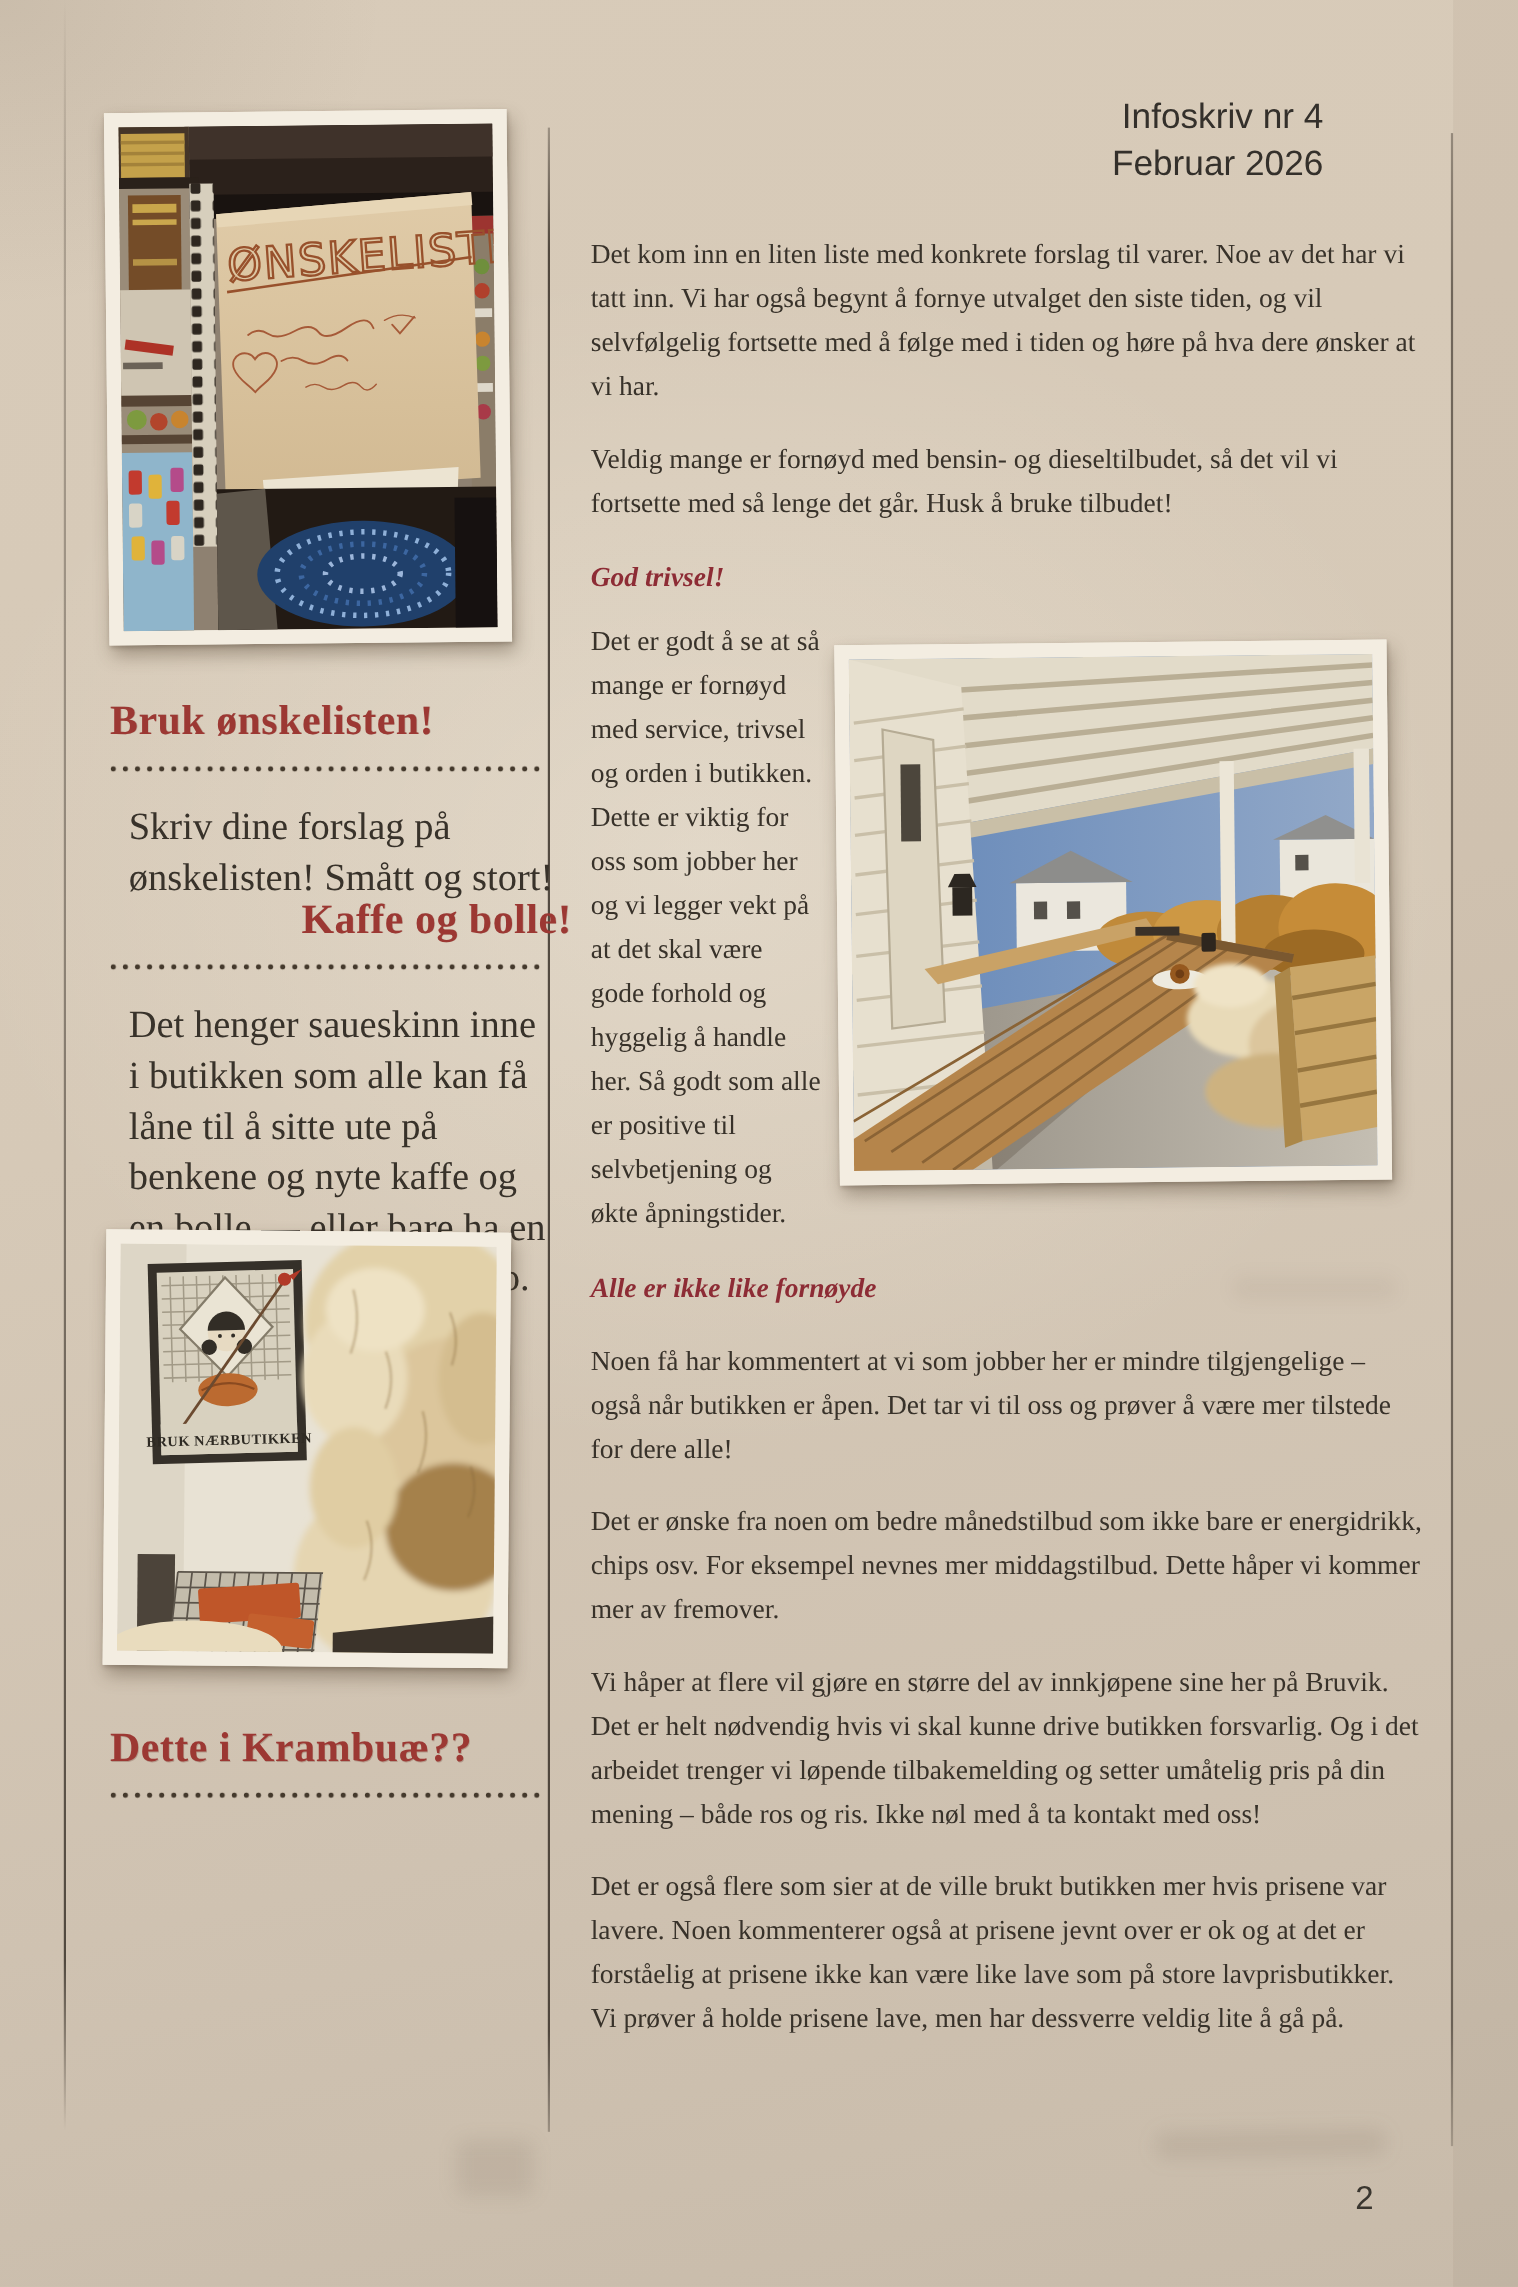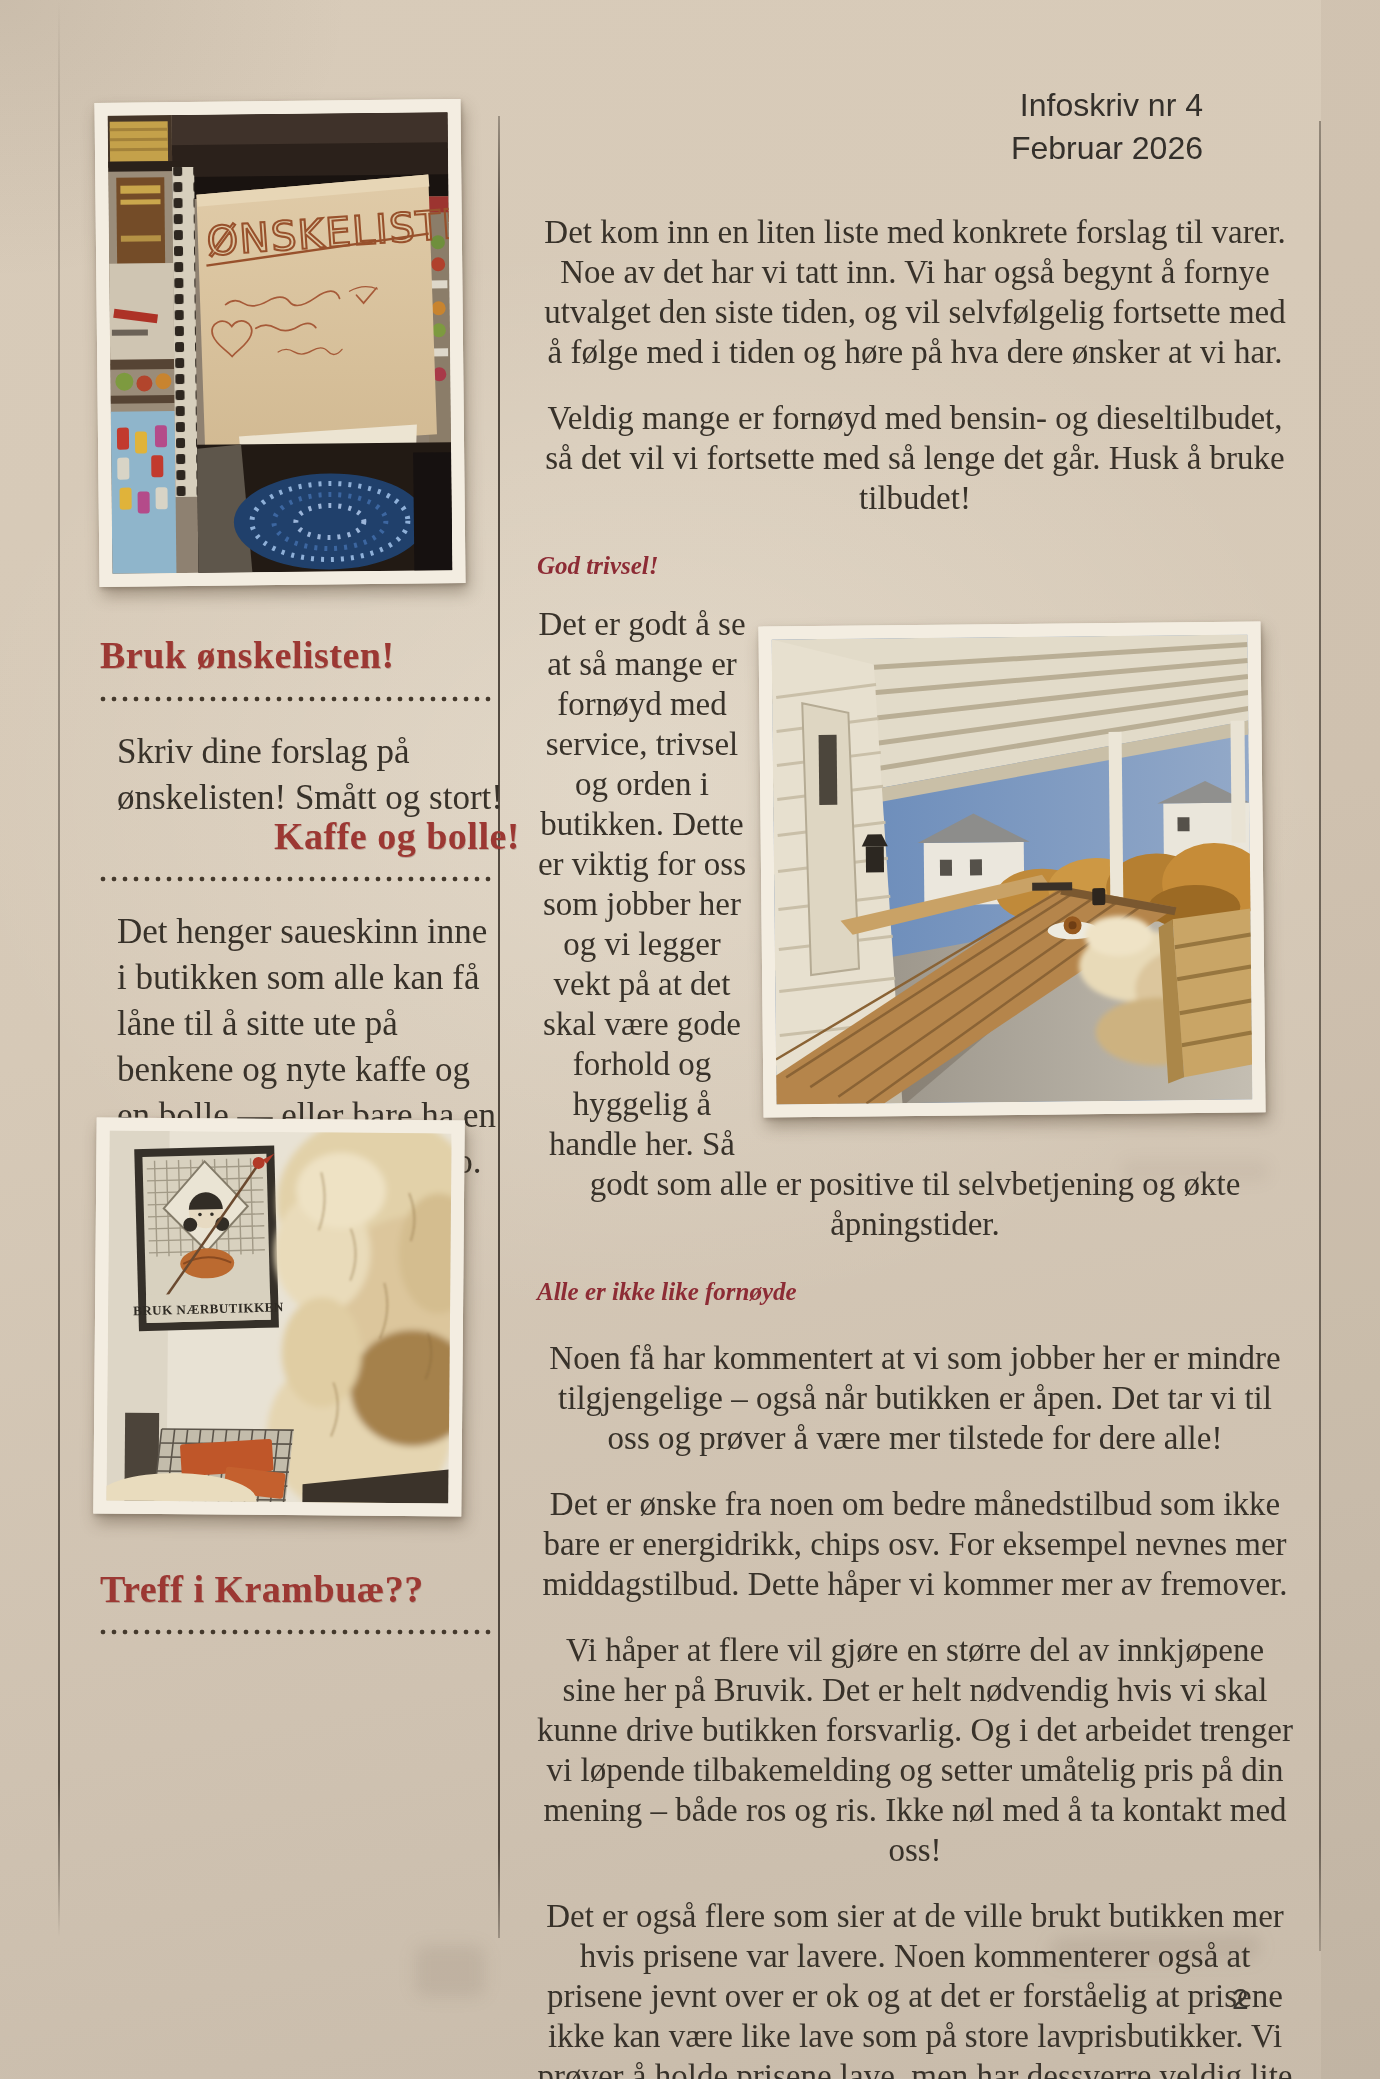--- a/index.html
+++ b/index.html
@@ -34,21 +34,21 @@
     color:#9c3833;letter-spacing:.5px;text-shadow:.6px .6px 0 rgba(92,30,24,.25);}
   .dotrule{position:absolute;left:100px;width:392px;height:6px;
     background-image:radial-gradient(circle at 3px 3px,#44392c 2px,rgba(0,0,0,0) 2.7px);
     background-size:11px 6px;background-repeat:repeat-x;}
   .bodytext{font-size:35px;line-height:46px;color:#38322a;margin:17px;}
 
   
   .right-col{position:absolute;left:537px;top:84px;width:756px;color:#38322a;}
   .masthead{font-family:"Liberation Sans", sans-serif;font-size:32px;line-height:43px;color:#34302b;
     text-align:right;padding-right:90px;margin:0 0 42px 0;}
-  .right-col p{font-size:33px;line-height:40px;margin:0 0 26px 0;text-align:center;}
+  .right-col p{font-size:25px;line-height:40px;margin:0 0 26px 0;}
   .subhead{font-style:italic;font-weight:700;font-size:25px;line-height:44px;color:#8d2c35;margin:16px 0 16px 0;}
   .subhead2{margin:16px 0 24px 0;}
   .pagenum{position:absolute;left:1232px;top:1982px;font-family:"Liberation Sans", sans-serif;
     font-size:30px;color:#3a362f;}
 </style>
 </head>
 <body>
 
 <div class="page">
 
@@ -217,21 +217,21 @@
         <path d="M58 298 v72 M71 298 v72 M84 298 v72 M97 298 v72 M110 298 v72 M123 298 v72 M136 298 v72 M149 298 v72 M162 298 v72 M175 298 v72 M188 298 v72" stroke="#5b544a" stroke-width="1.6" fill="none"></path>
         <path d="M58 298 h132 M58 312 h132 M58 326 h132 M58 340 h132 M58 354 h132 M58 368 h132" stroke="#5b544a" stroke-width="1.6" fill="none"></path>
       </g>
       <rect x="74" y="310" width="92" height="32" rx="3" fill="#bf5629" transform="rotate(-4 120 326)"></rect>
       <rect x="118" y="338" width="60" height="26" rx="3" fill="#c4602e" transform="rotate(6 148 351)"></rect>
       <ellipse cx="70" cy="368" rx="80" ry="26" fill="#e9dcbe"></ellipse>
       <polygon points="196,352 342,336 342,370 196,370" fill="#3b332a"></polygon>
     </svg>
   </div>
 
-  <div class="lc-head" style="top:1568px;">Treff i Krambuæ??</div>
+  <div class="lc-head" style="top:1568px;">Dette i Krambuæ??</div>
   <div class="dotrule" style="top:1629px;"></div>
 
   <div class="right-col">
     <div class="masthead">
       <div>Infoskriv nr 4</div>
       <div>Februar 2026</div>
     </div>
 
     <p>Det kom inn en liten liste med konkrete forslag til varer. Noe av det har vi tatt inn. Vi har også begynt å fornye utvalget den siste tiden, og vil selvfølgelig fortsette med å følge med i tiden og høre på hva dere ønsker at vi har.</p>
     <p>Veldig mange er fornøyd med bensin- og dieseltilbudet, så det vil vi fortsette med så lenge det går. Husk å bruke tilbudet!</p>

